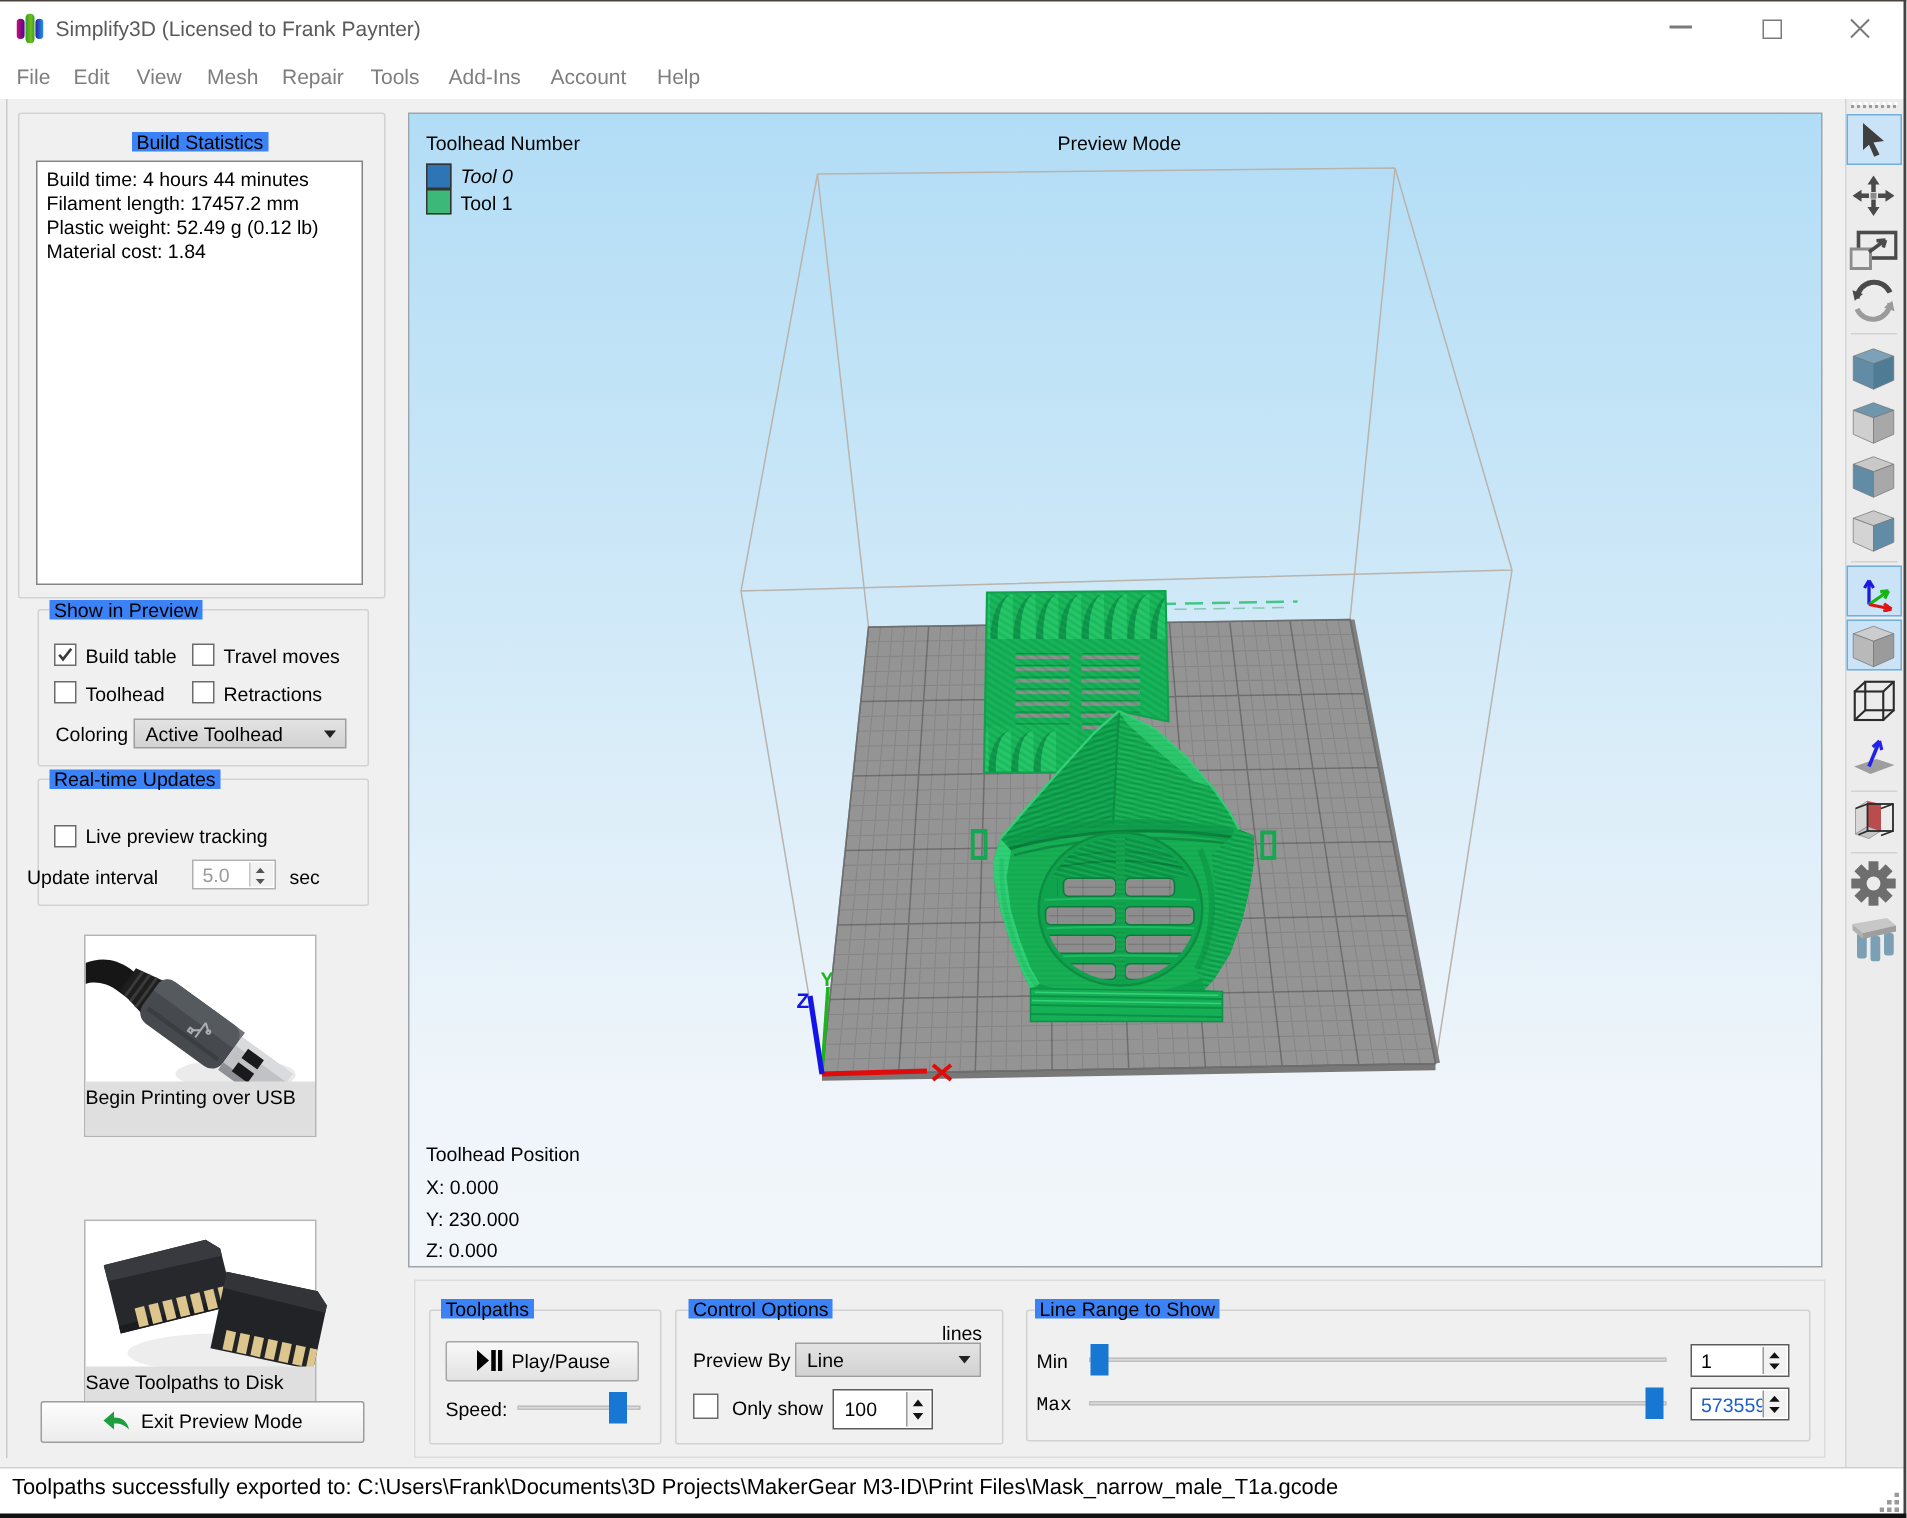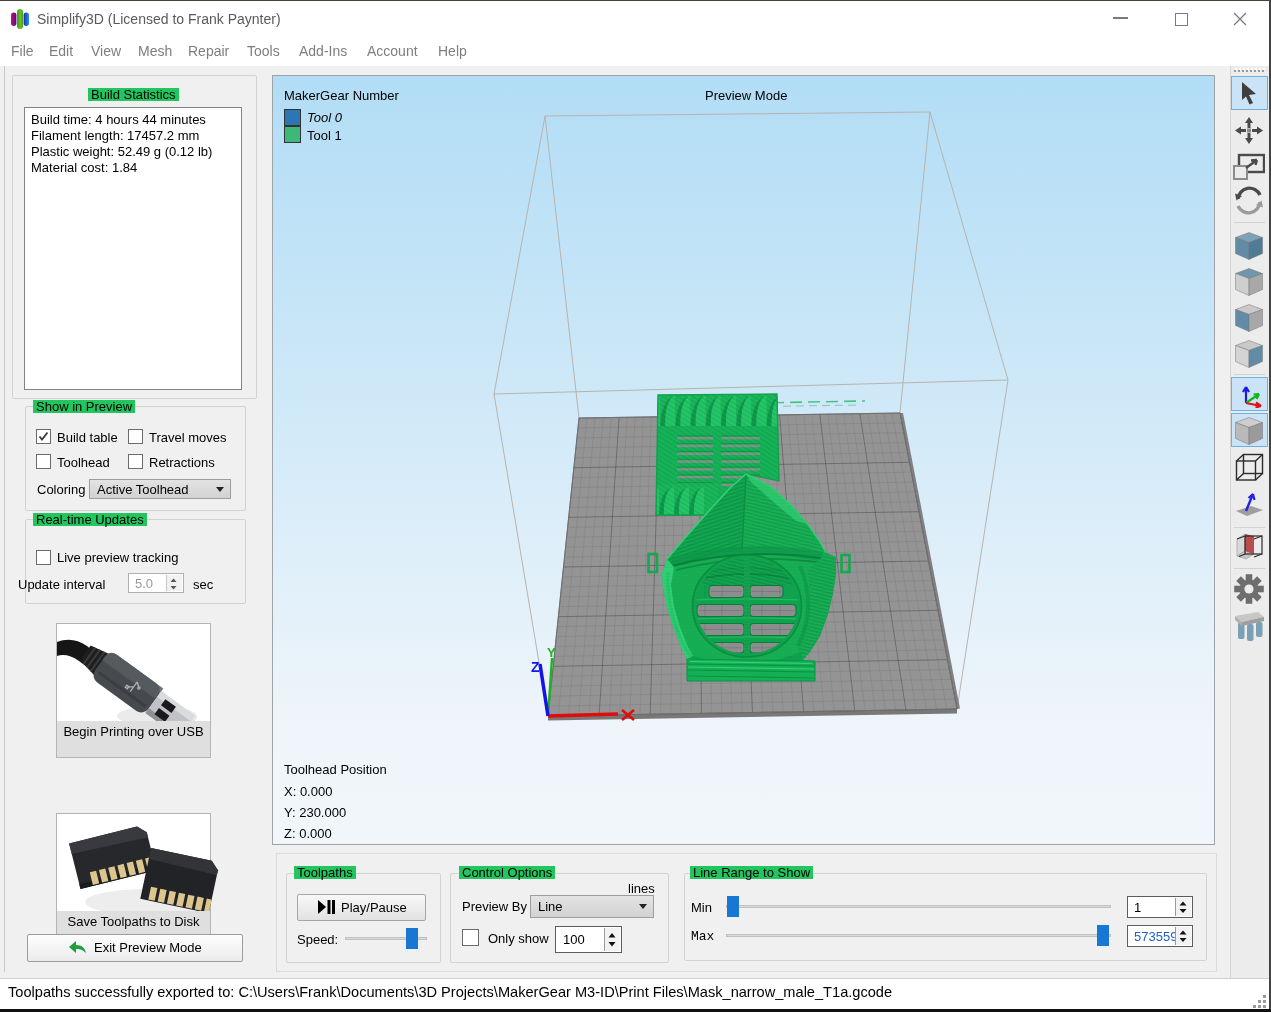--- a/index.html
+++ b/index.html
@@ -6,28 +6,28 @@
 body{width:1271px;height:1012px;overflow:hidden;font-family:"Liberation Sans",sans-serif;background:#f0f0f0;position:relative;}
 .abs{position:absolute;}
 #titlebar{left:0;top:0;width:1271px;height:66px;background:#fff;border-top:1px solid #49423c;box-sizing:border-box;}
 #title-text{left:37px;top:11px;font-size:14px;color:#5a5a5a;}
 #menubar{left:0;top:42px;width:1271px;height:22px;font-size:14px;color:#7e7e7e;}
 .menu-item{position:absolute;top:1px;}
 #win-min{left:1113px;top:17px;width:15px;height:1.5px;background:#7a7a7a;}
 #win-max{left:1175px;top:13px;width:11px;height:11px;border:1.5px solid #7a7a7a;}
 .leftpanel-line{left:4px;top:66px;width:1px;height:906px;background:#c9c9c9;}
 .group{position:absolute;border:1px solid #d2d2d2;border-radius:2px;}
-.group-label{position:absolute;background:#22c55e;font-size:13px;color:#000;padding:0 3px;line-height:13px;}
+.group-label{position:absolute;background:#3b82f6;font-size:13px;color:#000;padding:0 3px;line-height:13px;}
 #stats-box{left:24px;top:107px;width:218px;height:283px;background:#fff;border:1px solid #848484;font-size:13px;color:#000;line-height:16px;padding:4px 0 0 6px;box-sizing:border-box;}
 .cb{position:absolute;width:13px;height:13px;background:#fff;border:1px solid #6b6b6b;}
 .lbl{position:absolute;font-size:13px;color:#000;white-space:nowrap;}
 .dropdown{position:absolute;background:linear-gradient(#e3e3e3,#d2d2d2);border:1px solid #9e9e9e;box-sizing:border-box;}
 .dd-arrow{position:absolute;width:0;height:0;border-left:4px solid transparent;border-right:4px solid transparent;border-top:5px solid #222;}
 .imgbtn{position:absolute;border:1px solid #b4b4b4;background:#fff;box-sizing:border-box;}
-.imgbtn .cap{position:absolute;left:0;bottom:0;width:100%;height:36px;background:#dfdfdf;font-size:13px;color:#000;text-align:center;line-height:21px;}
+.imgbtn .cap{position:absolute;left:0;bottom:0;width:100%;height:36px;background:#dfdfdf;font-size:13px;color:#000;text-align:left;line-height:21px;}
 #exitbtn{left:27px;top:934px;width:216px;height:28px;background:linear-gradient(#fdfdfd,#ececec);border:1px solid #9d9d9d;border-radius:2px;box-sizing:border-box;}
 #viewport{left:272px;top:75px;width:943px;height:770px;border:1px solid #9da5ab;box-sizing:border-box;background:linear-gradient(#b2ddf6 0%,#c6e5f7 30%,#ddeef9 60%,#eff5fa 85%,#f1f6fa 100%);}
 .vtext{position:absolute;font-size:13px;color:#000;white-space:nowrap;}
 #bottompanel{left:276px;top:853px;width:941px;height:119px;background:#f0f0f0;border:1px solid #dcdcdc;box-sizing:border-box;}
 .btn3d{position:absolute;background:linear-gradient(#f8f8f8,#e2e2e2);border:1px solid #a6a6a6;border-radius:2px;box-sizing:border-box;}
 .slider-track{position:absolute;height:3px;background:#dadada;border:1px solid #c0c0c0;box-sizing:border-box;}
 .slider-handle{position:absolute;width:12px;height:21px;background:#1777d2;}
 .spin{position:absolute;background:#fff;border:1px solid #5c5c5c;box-sizing:border-box;font-size:13px;color:#000;padding-left:40px;}
 .spin .arrows{position:absolute;right:1px;top:1px;bottom:1px;width:15px;border-left:1px solid #9a9a9a;background:#f2f2f2;}
 #toolbar{left:1230px;top:66px;width:39px;height:919px;background:#ececec;border-left:1px solid #d5d5d5;box-sizing:border-box;}
@@ -342,21 +342,21 @@
     </g>
     <g>
       <path d="M548 716 L618 714" stroke="#e00b0b" stroke-width="3.5"></path>
       <path d="M622 710 L634 720 M634 710 L622 720" stroke="#e00b0b" stroke-width="2.6"></path>
       <path d="M548 716 L552 658" stroke="#20b320" stroke-width="2.4"></path>
       <text x="547" y="657" font-family="Liberation Sans,sans-serif" font-size="13" font-weight="bold" fill="#1db41d">Y</text>
       <path d="M548 716 L540 664" stroke="#1414e8" stroke-width="3.5"></path>
       <text x="531" y="672" font-family="Liberation Sans,sans-serif" font-size="14" font-weight="bold" fill="#1414e8">Z</text>
     </g>
 </svg>
-<div class="vtext" style="left:284px;top:88px;">MakerGear Number</div>
+<div class="vtext" style="left:284px;top:88px;">Toolhead Number</div>
 <div class="vtext" style="left:705px;top:88px;">Preview Mode</div>
 <div class="abs" style="left:284px;top:109px;width:17px;height:17px;background:#2e75b5;border:1px solid #333;box-sizing:border-box;"></div>
 <div class="abs" style="left:284px;top:126px;width:17px;height:17px;background:#3cb878;border:1px solid #333;box-sizing:border-box;"></div>
 <div class="vtext" style="left:307px;top:110px;font-style:italic;">Tool 0</div>
 <div class="vtext" style="left:307px;top:128px;">Tool 1</div>
 <div class="vtext" style="left:284px;top:762px;">Toolhead Position</div>
 <div class="vtext" style="left:284px;top:784px;">X: 0.000</div>
 <div class="vtext" style="left:284px;top:805px;">Y: 230.000</div>
 <div class="vtext" style="left:284px;top:826px;">Z: 0.000</div>
 

